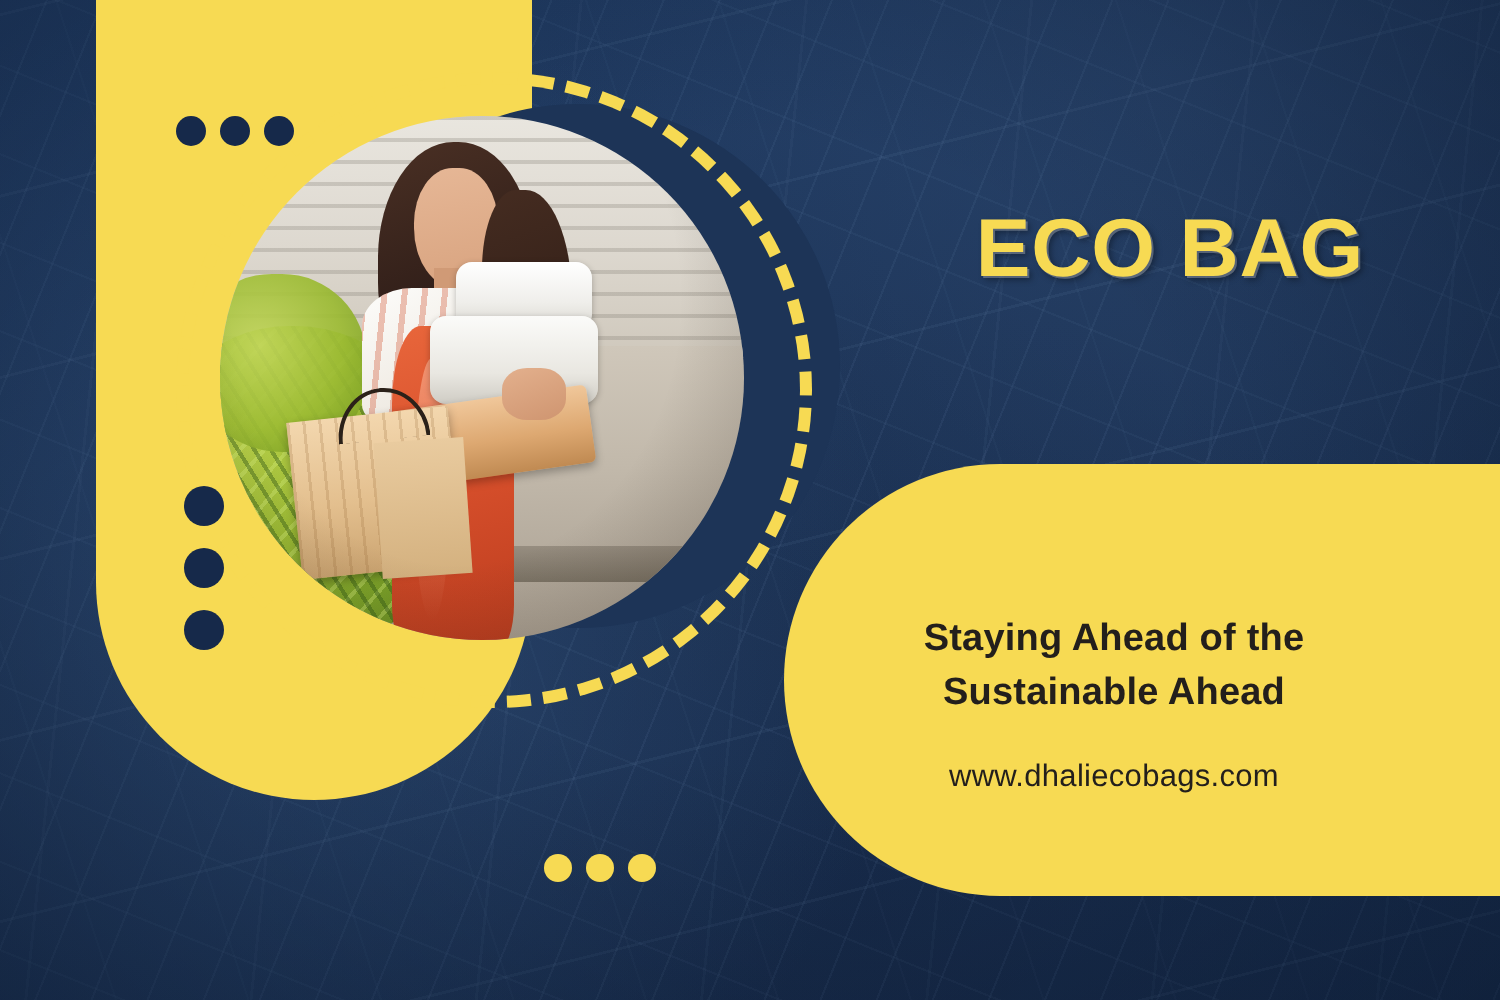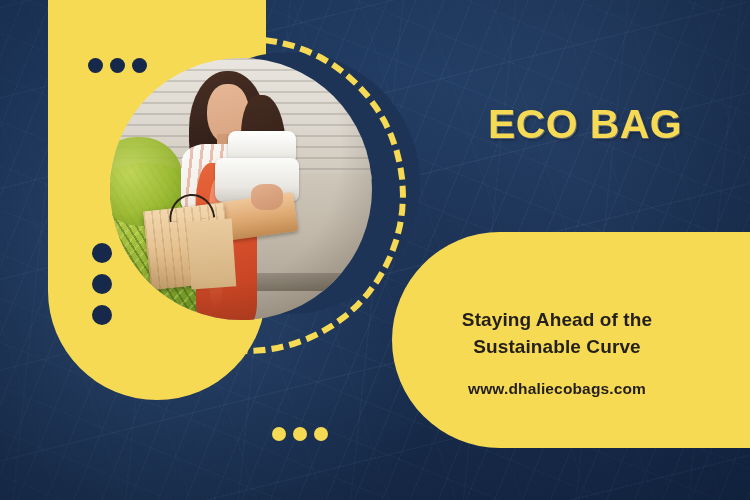--- a/index.html
+++ b/index.html
@@ -221,21 +221,21 @@
     text-align:center;
     color:#231f1c;
     font-size:19px;line-height:27px;font-weight:bold;
     letter-spacing:.1px;
     margin-top:44px;
   }
   .website{
     position:absolute;left:392px;top:380px;width:330px;
     text-align:center;
     color:#231f1c;
-    font-size:15.5px;font-weight:bold;letter-spacing:.15px;
+    font-size:15.5px;font-weight:normal;letter-spacing:.15px;
   }
 
   
   .headline{
     position:absolute;left:440px;top:101px;width:290px;
     text-align:center;
     color:#F7DA53;
     font-size:41px;line-height:47px;
     font-weight:bold;letter-spacing:.4px;
     text-shadow:1px 1px 0 rgba(255,255,255,.28), 2px 2px 3px rgba(0,0,0,.35);
@@ -300,18 +300,18 @@
   <div class="dot dot-yellow" style="left:314px;top:427px;width:14px;height:14px;"></div>
 
   <div class="right-panel"></div>
 
   <div class="headline">
     <span>ECO BAG</span>
   </div>
 
   <div class="subtitle">
     <span>Staying Ahead of the</span><br>
-    <span>Sustainable Curve</span>
+    <span>Sustainable Ahead</span>
   </div>
 
   <div class="website">www.dhaliecobags.com</div>
 
 </div>
 
 </body></html>

